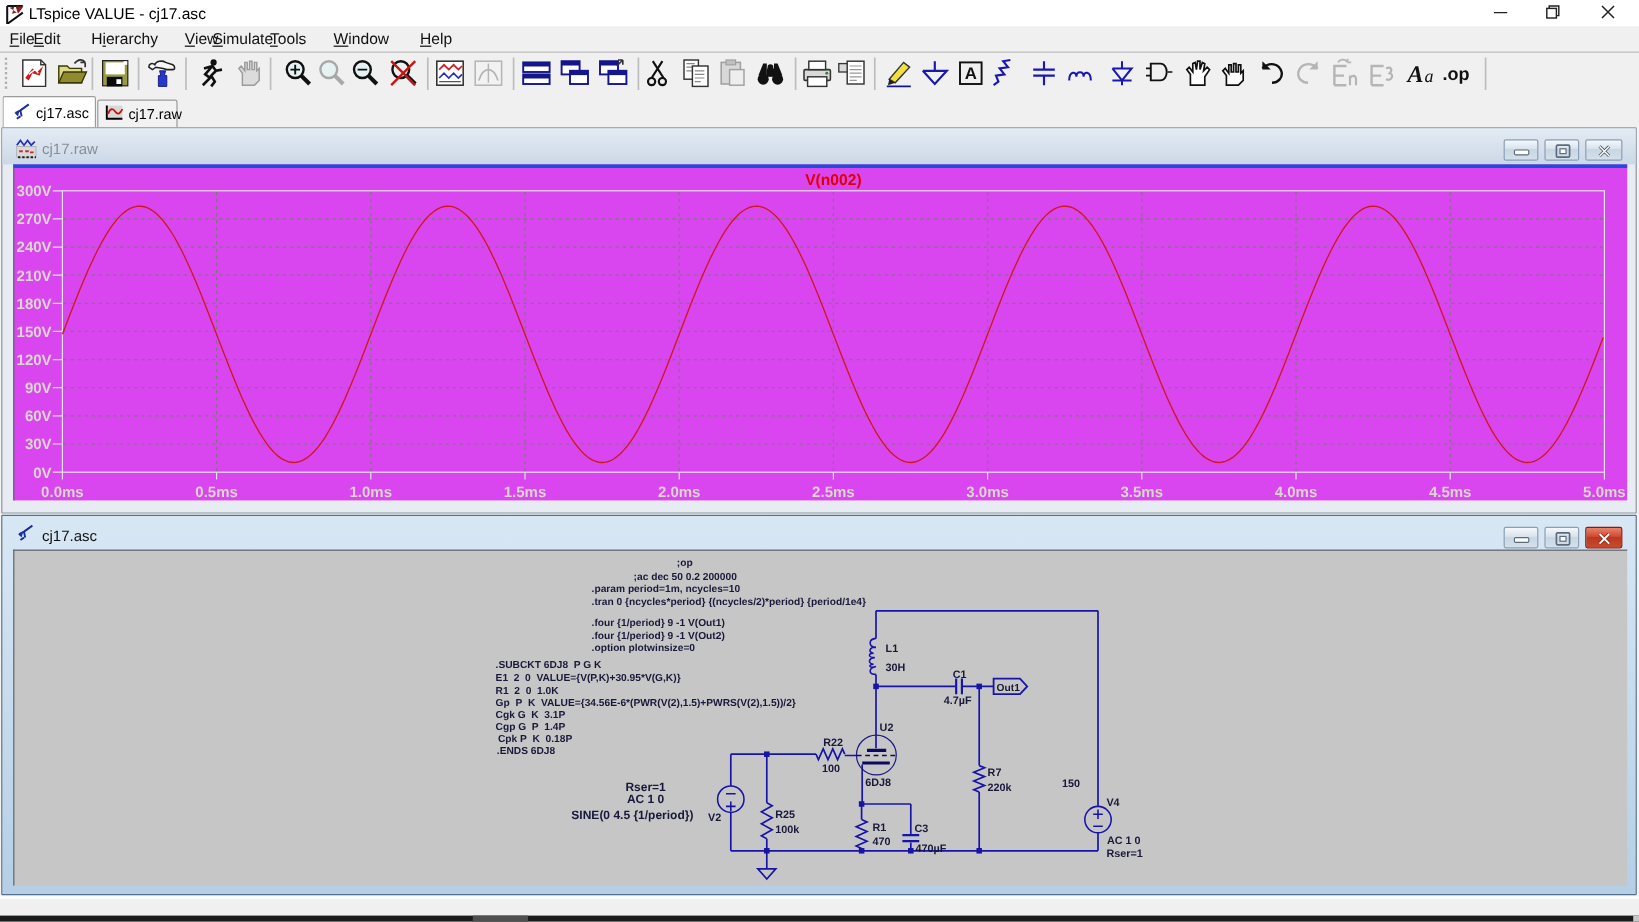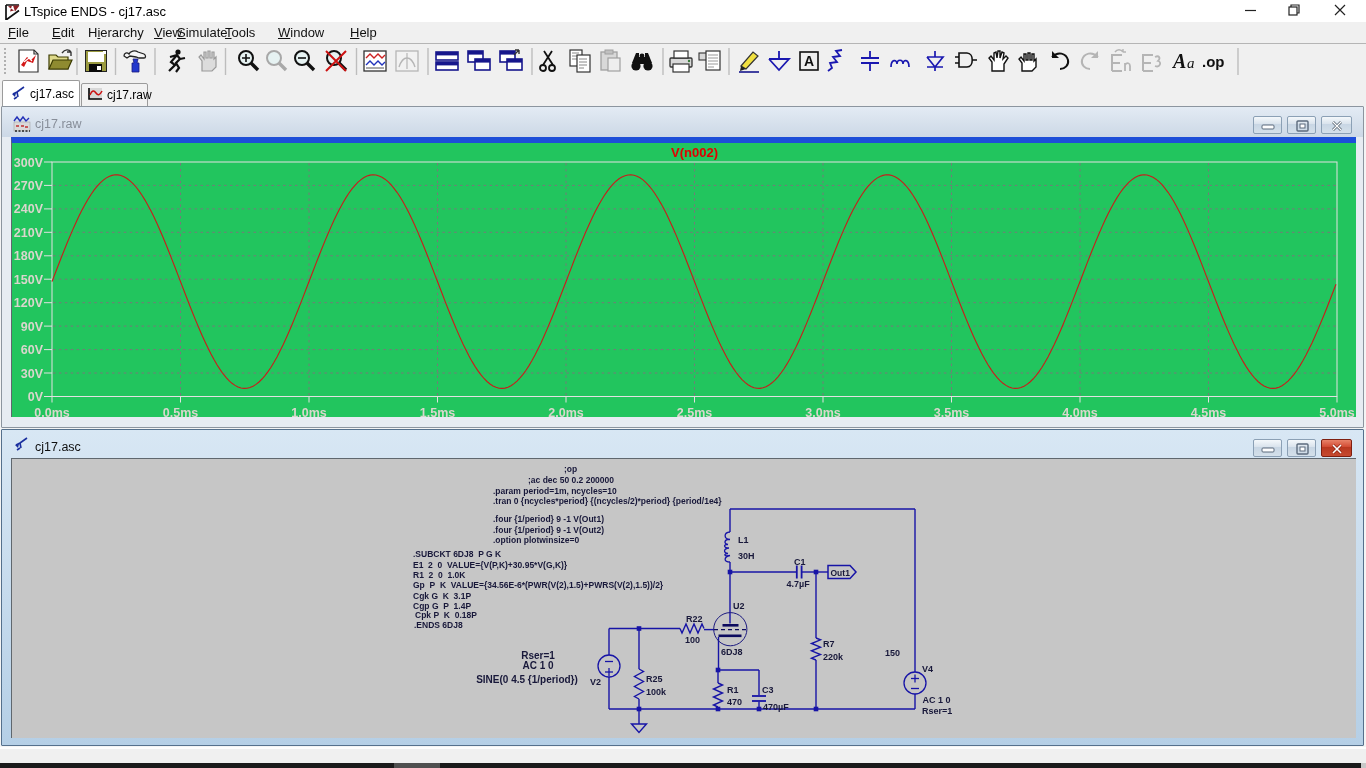--- a/index.html
+++ b/index.html
@@ -19,21 +19,21 @@
   border:1px solid #9b9b9b; border-radius:2px 2px 0 0; }
 .tablabel { position:absolute; font-size:12px; color:#000; }
 #mdi { position:absolute; left:0; top:106px; width:1366px; height:657px; background:#f4f4f4; }
 
 #wwin { position:absolute; left:1px; top:0px; width:1363px; height:322px;
   background:#e7ecf2; border:1px solid #8c959f; border-radius:1px; }
 #wwin .tgrad { position:absolute; left:0; top:0; width:100%; height:30px;
   background:linear-gradient(#e3ebf4,#ccd8e6); }
 #wwin .ttext { position:absolute; left:33px; top:10px; font-size:12.5px; color:#878e99; }
 #wclient { position:absolute; left:9px; top:30px; width:1345px; height:280px;
-  background:#22c55e; border-top:6px solid #1d4ed8; border-left:1px solid #5f676e; }
+  background:#d946ef; border-top:3px solid #1d4ed8; border-left:1px solid #5f676e; }
 
 #swin { position:absolute; left:1px; top:323px; width:1363px; height:317px;
   background:linear-gradient(#d8e7f4,#b5cfe6); border:1px solid #55708c; border-radius:1px; }
 #swin .ttext { position:absolute; left:33px; top:9.5px; font-size:12.5px; color:#101010; }
 #sclient { position:absolute; left:9px; top:28px; width:1345px; height:280px;
   background:#c6c6c6; border-top:1px solid #5f676e; border-left:1px solid #5f676e; }
 .wbtns { position:absolute; top:9px; right:10px; width:100px; height:18px; }
 .wb { position:absolute; top:0; width:29px; height:18px; border:1px solid #8ba0b5;
   border-radius:2px; background:linear-gradient(#f4f8fb,#d8e2ec 45%,#c8d6e4 46%,#d4e0ea); }
 .wb svg { position:absolute; left:0; top:0; }
@@ -43,32 +43,32 @@
 .menu-u { text-decoration:underline; }
 </style>
 </head>
 <body>
 <div id="titlebar">
   <svg class="abs" style="left:3px;top:2px" width="18" height="18" viewBox="0 0 18 18">
     <path d="M3 3 V18 M3 3 H16 M16 8.5 L3 18" stroke="#111" stroke-width="1.7" fill="none"></path>
     <path d="M5 4.5 L9 3.5 L7 9.5 L11 8.5 Z" fill="#8d1f24"></path>
     <path d="M10 3.5 L16.5 3.5 L12 9.5 Z" fill="#8d1f24"></path>
   </svg>
-  <div class="title">LTspice ENDS - cj17.asc</div>
+  <div class="title">LTspice VALUE - cj17.asc</div>
   <svg class="abs" style="left:1243px;top:0" width="120" height="22" viewBox="0 0 120 22">
     <line x1="2" y1="10.5" x2="13" y2="10.5" stroke="#222" stroke-width="1.2"></line>
     <rect x="46" y="7" width="8" height="8" fill="none" stroke="#222" stroke-width="1.2"></rect>
     <path d="M48 7 V5 H56 V13 H54" fill="none" stroke="#222" stroke-width="1.2"></path>
     <path d="M92 5 L102 15 M102 5 L92 15" stroke="#222" stroke-width="1.2"></path>
   </svg>
 </div>
 <div id="menubar">
   <span style="left:8px"><span class="menu-u">F</span>ile</span>
-  <span style="left:52px"><span class="menu-u">E</span>dit</span>
-  <span style="left:88px">H<span class="menu-u">i</span>erarchy</span>
+  <span style="left:28px"><span class="menu-u">E</span>dit</span>
+  <span style="left:76px">H<span class="menu-u">i</span>erarchy</span>
   <span style="left:154px"><span class="menu-u">V</span>iew</span>
   <span style="left:177px"><span class="menu-u">S</span>imulate</span>
   <span style="left:225px"><span class="menu-u">T</span>ools</span>
   <span style="left:278px"><span class="menu-u">W</span>indow</span>
   <span style="left:350px"><span class="menu-u">H</span>elp</span>
 </div>
 <div id="toolbar">
 <svg width="1366" height="34" viewBox="0 44 1366 34" style="position:absolute;left:0;top:0">
 <rect x="4" y="48" width="2" height="2" fill="#b0b0b0"></rect>
 <rect x="4" y="52" width="2" height="2" fill="#b0b0b0"></rect>

